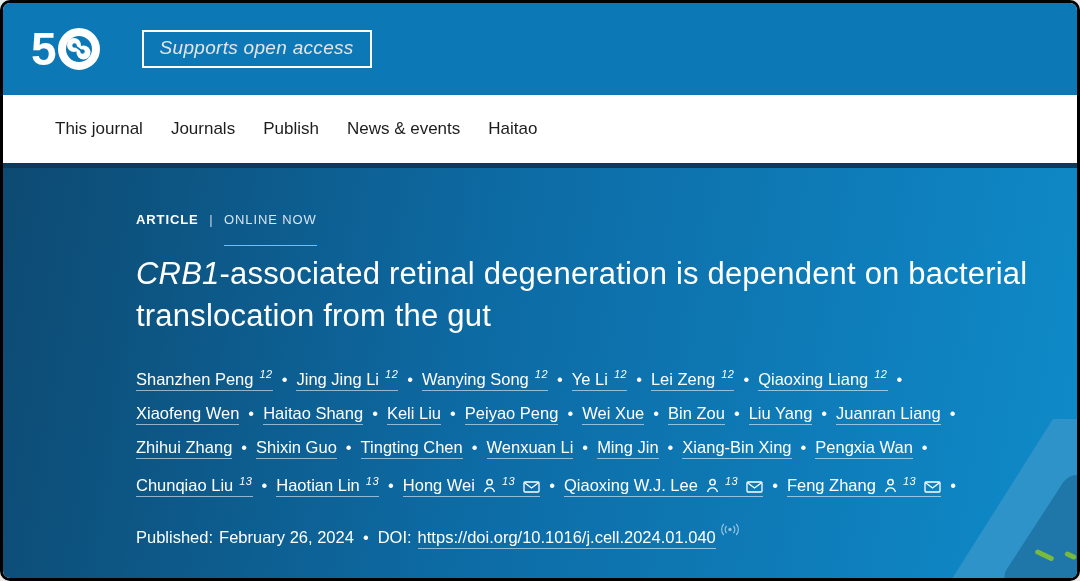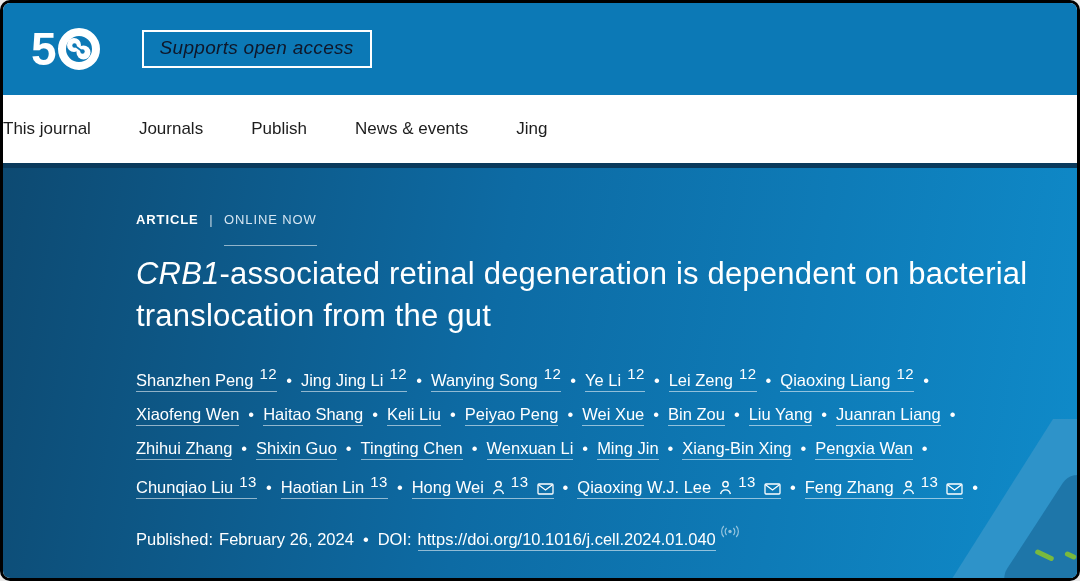--- a/index.html
+++ b/index.html
@@ -18,27 +18,27 @@
   
   .site-header{
     height:92px;background:var(--brand-blue);
     display:flex;align-items:center;padding-left:28px;
   }
   .logo{display:flex;align-items:center;color:#fff;}
   .logo-five{font-size:46px;font-weight:bold;letter-spacing:-1px;}
   .logo-zero{margin:0 2px 0 0;display:inline-block;vertical-align:middle;}
   .logo-word{font-size:46px;font-weight:bold;margin-left:10px;letter-spacing:-1px;}
   .oa-badge{
-    margin-left:38px;border:2px solid #fff;color:#0f172a;
+    margin-left:38px;border:2px solid #fff;color:#e5e5e5;
     font-style:italic;font-size:19px;padding:5px 16px 7px 16px;letter-spacing:.3px;
   }
   
   .site-nav{
     height:68px;background:#fff;display:flex;align-items:center;
-    gap:48px;
+    gap:28px;padding-left:52px;
   }
   .nav-link{
     color:var(--nav-text);font-size:17px;text-decoration:none;cursor:pointer;
   }
   .nav-divider{height:5px;background:#0a3a5c;}
   
   .hero{
     position:relative;height:413px;color:#fff;
     background:linear-gradient(100deg,var(--hero-from) 0%,#0d6ba4 45%,var(--hero-to) 100%);
     padding:44px 40px 0 133px;overflow:hidden;
@@ -57,21 +57,21 @@
   }
   .title i{}
   
   .authors{margin-top:20px;font-size:16.5px;}
   .author-row{line-height:34px;white-space:nowrap;}
   .author,.action-link{
     color:#fff;text-decoration:none;border-bottom:1px solid var(--underline);
     padding-bottom:2px;cursor:pointer;
   }
   .author sup{
-    font-size:15px;margin-left:6px;letter-spacing:.5px;
+    font-size:11px;margin-left:6px;letter-spacing:.5px;font-style:italic;
   }
   .bullet{color:#fff;margin:0 9px;}
   .icon{display:inline-block;vertical-align:-2px;margin-left:8px;}
   .icon svg{display:block;}
   
   .published{margin-top:21px;font-size:16.5px;}
   .published .plabel{margin-right:6px;}
   .published .doi-label{margin-right:6px;}
   .doi-link{
     color:#fff;text-decoration:none;border-bottom:1px solid var(--underline);
@@ -112,21 +112,21 @@
       </span>
     </a>
     <span class="oa-badge">Supports open access</span>
   </header>
 
   <nav class="site-nav">
       <a class="nav-link">This journal</a>
       <a class="nav-link">Journals</a>
       <a class="nav-link">Publish</a>
       <a class="nav-link">News &amp; events</a>
-      <a class="nav-link">Jing</a>
+      <a class="nav-link">Haitao</a>
     </nav>
   <div class="nav-divider"></div>
 
   <section class="hero">
     <div class="corner-band"></div>
     <div class="corner-card">
       <span class="m m-green1"></span>
       <span class="m m-green2"></span>
 
     </div>

